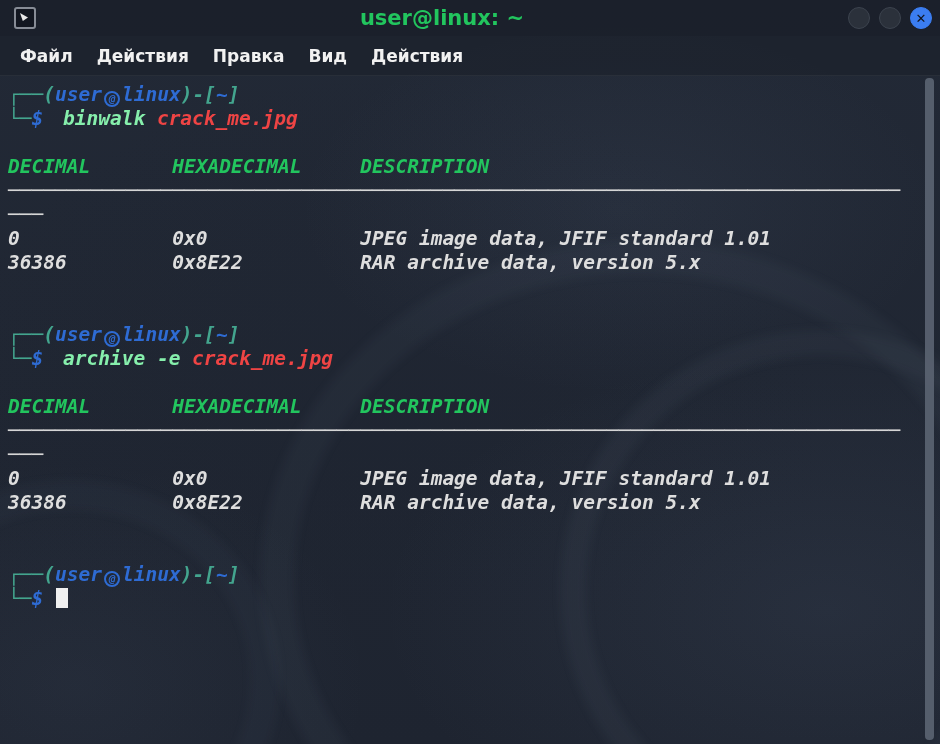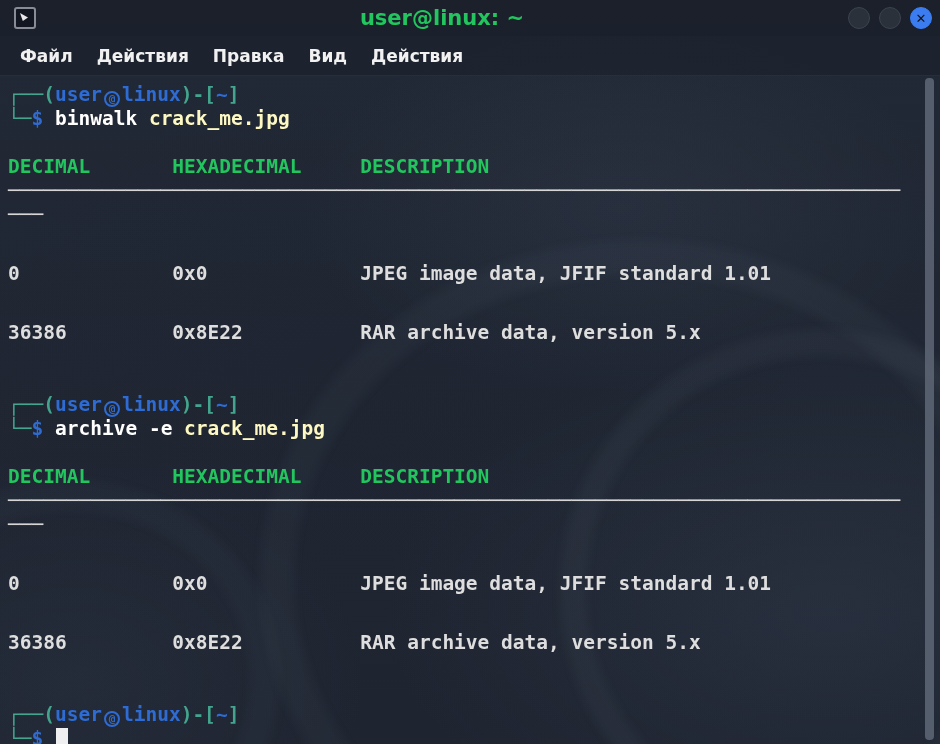--- a/index.html
+++ b/index.html
@@ -69,29 +69,30 @@
     white-space:nowrap; cursor:default;
   }
 
   
   .terminal {
     position:absolute; z-index:2; top:76px; left:0; right:0; bottom:0;
     padding:7px 22px 0 8px;
     font-family:"DejaVu Sans Mono","Liberation Mono",monospace;
     font-size:19.5px; font-weight:bold;
     color:#e3e3e3;
+    font-style:italic;
   }
   .t-line { height:24px; line-height:24px; white-space:pre; }
   .pg  { color:#43a58e; }              
   .pb  { color:#2e6bd3; }              
-  .cmd { color:#ffffff; }              
-  .arg { color:#fef9c3; }              
+  .cmd { color:#86efac;margin-left:8px; }              
+  .arg { color:#ef4444; }              
   .hdr { color:#22c55e; }
   .sep { color:#d6d6d6; }
-  .row { color:#dedede;margin-top:35px; }
+  .row { color:#dedede; }
   .at-sym {
     display:inline-flex; align-items:center; justify-content:center;
     width:16px; height:16px; border:2px solid currentColor; border-radius:50%;
     font-size:11px; line-height:1; margin:0 2px; vertical-align:-1px;
   }
   .cursor {
     display:inline-block; width:12px; height:20px;
     background:#f0f0f0; vertical-align:-3px; margin-left:1px;
   }
 

